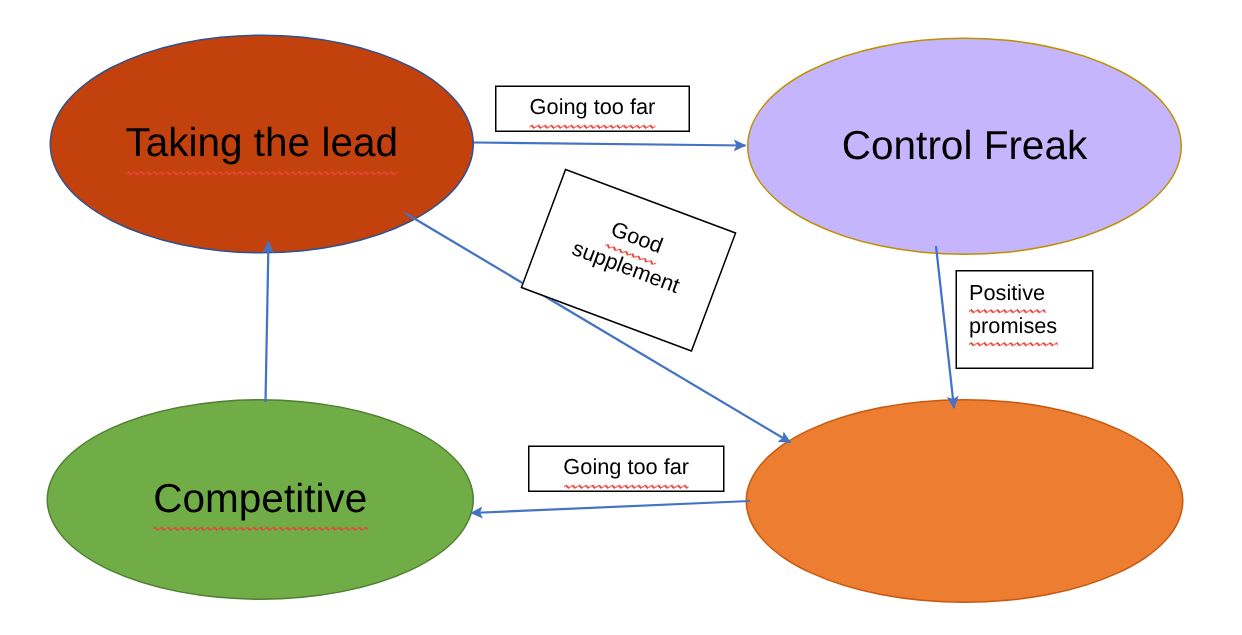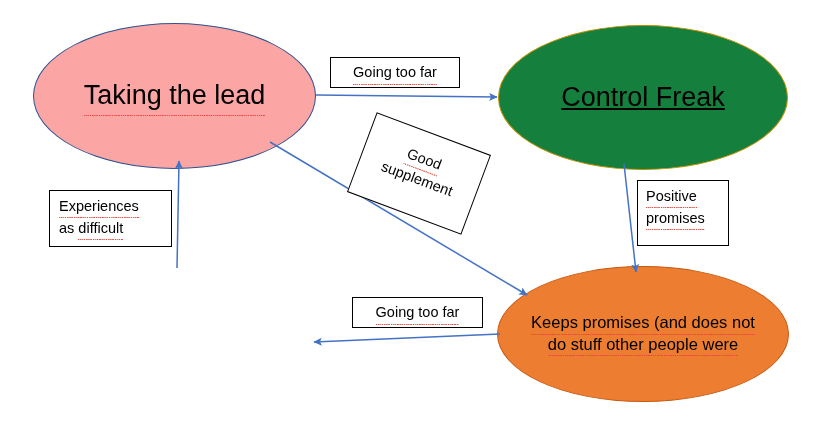--- a/index.html
+++ b/index.html
@@ -30,31 +30,30 @@
   }
   .node .node-text {
     display: block;
     line-height: 1.32;
     padding: 0 6px;
   }
 
   #node-taking-the-lead {
     left: 33px;  top: 23px;
     width: 283px; height: 146px;
-    background: #fca5a5;
+    background: #c2410c;
     border: 1.4px solid #2F528F;
     font-size: 27px;
   }
   #node-control-freak {
     left: 498px; top: 25px;
     width: 290px; height: 145px;
-    background: #15803d;
+    background: #c4b5fd;
     border: 1.4px solid #BF9000;
     font-size: 27px;
-    text-decoration: underline;
   }
   #node-competitive {
     left: 31px;  top: 266px;
     width: 285px; height: 134px;
     background: #70AD47;
     border: 1.4px solid #507E32;
     font-size: 27px;
   }
   #node-keeps-promises {
     left: 497px; top: 266px;
@@ -145,44 +144,43 @@
   </svg>
 
   <div class="node" id="node-taking-the-lead">
     <span class="node-text"><span class="sq">Taking the lead</span></span>
   </div>
 
   <div class="node" id="node-control-freak">
     <span class="node-text">Control Freak</span>
   </div>
 
+  <div class="node" id="node-competitive">
+    <span class="node-text"><span class="sq">Competitive</span></span>
+  </div>
 
   <div class="node" id="node-keeps-promises">
     <span class="node-text">
-      <span class="sq">Keeps promises (and does not</span><br>
-      <span class="sq">do stuff other people were</span><br>
+      <br>
+      <br>
     </span>
   </div>
 
   <div class="label-box" id="label-going-too-far-top">
     <span><span class="sq">Going too far</span></span>
   </div>
 
   <div class="label-box" id="label-positive-opposite">
     <span><span class="sq">Positive</span></span><br>
     <span><span class="sq">promises</span></span>
   </div>
 
   <div class="label-box" id="label-going-too-far-bottom">
     <span><span class="sq">Going too far</span></span>
   </div>
 
-  <div class="label-box" id="label-experiences">
-    <span><span class="sq">Experiences</span></span><br>
-    <span>as <span class="sq">difficult</span></span>
-  </div>
 
   <div class="label-box" id="label-good-supplement">
     <span><span class="sq">Good</span></span><br>
     <span>supplement</span>
   </div>
 
 </div>
 
 </body></html>

